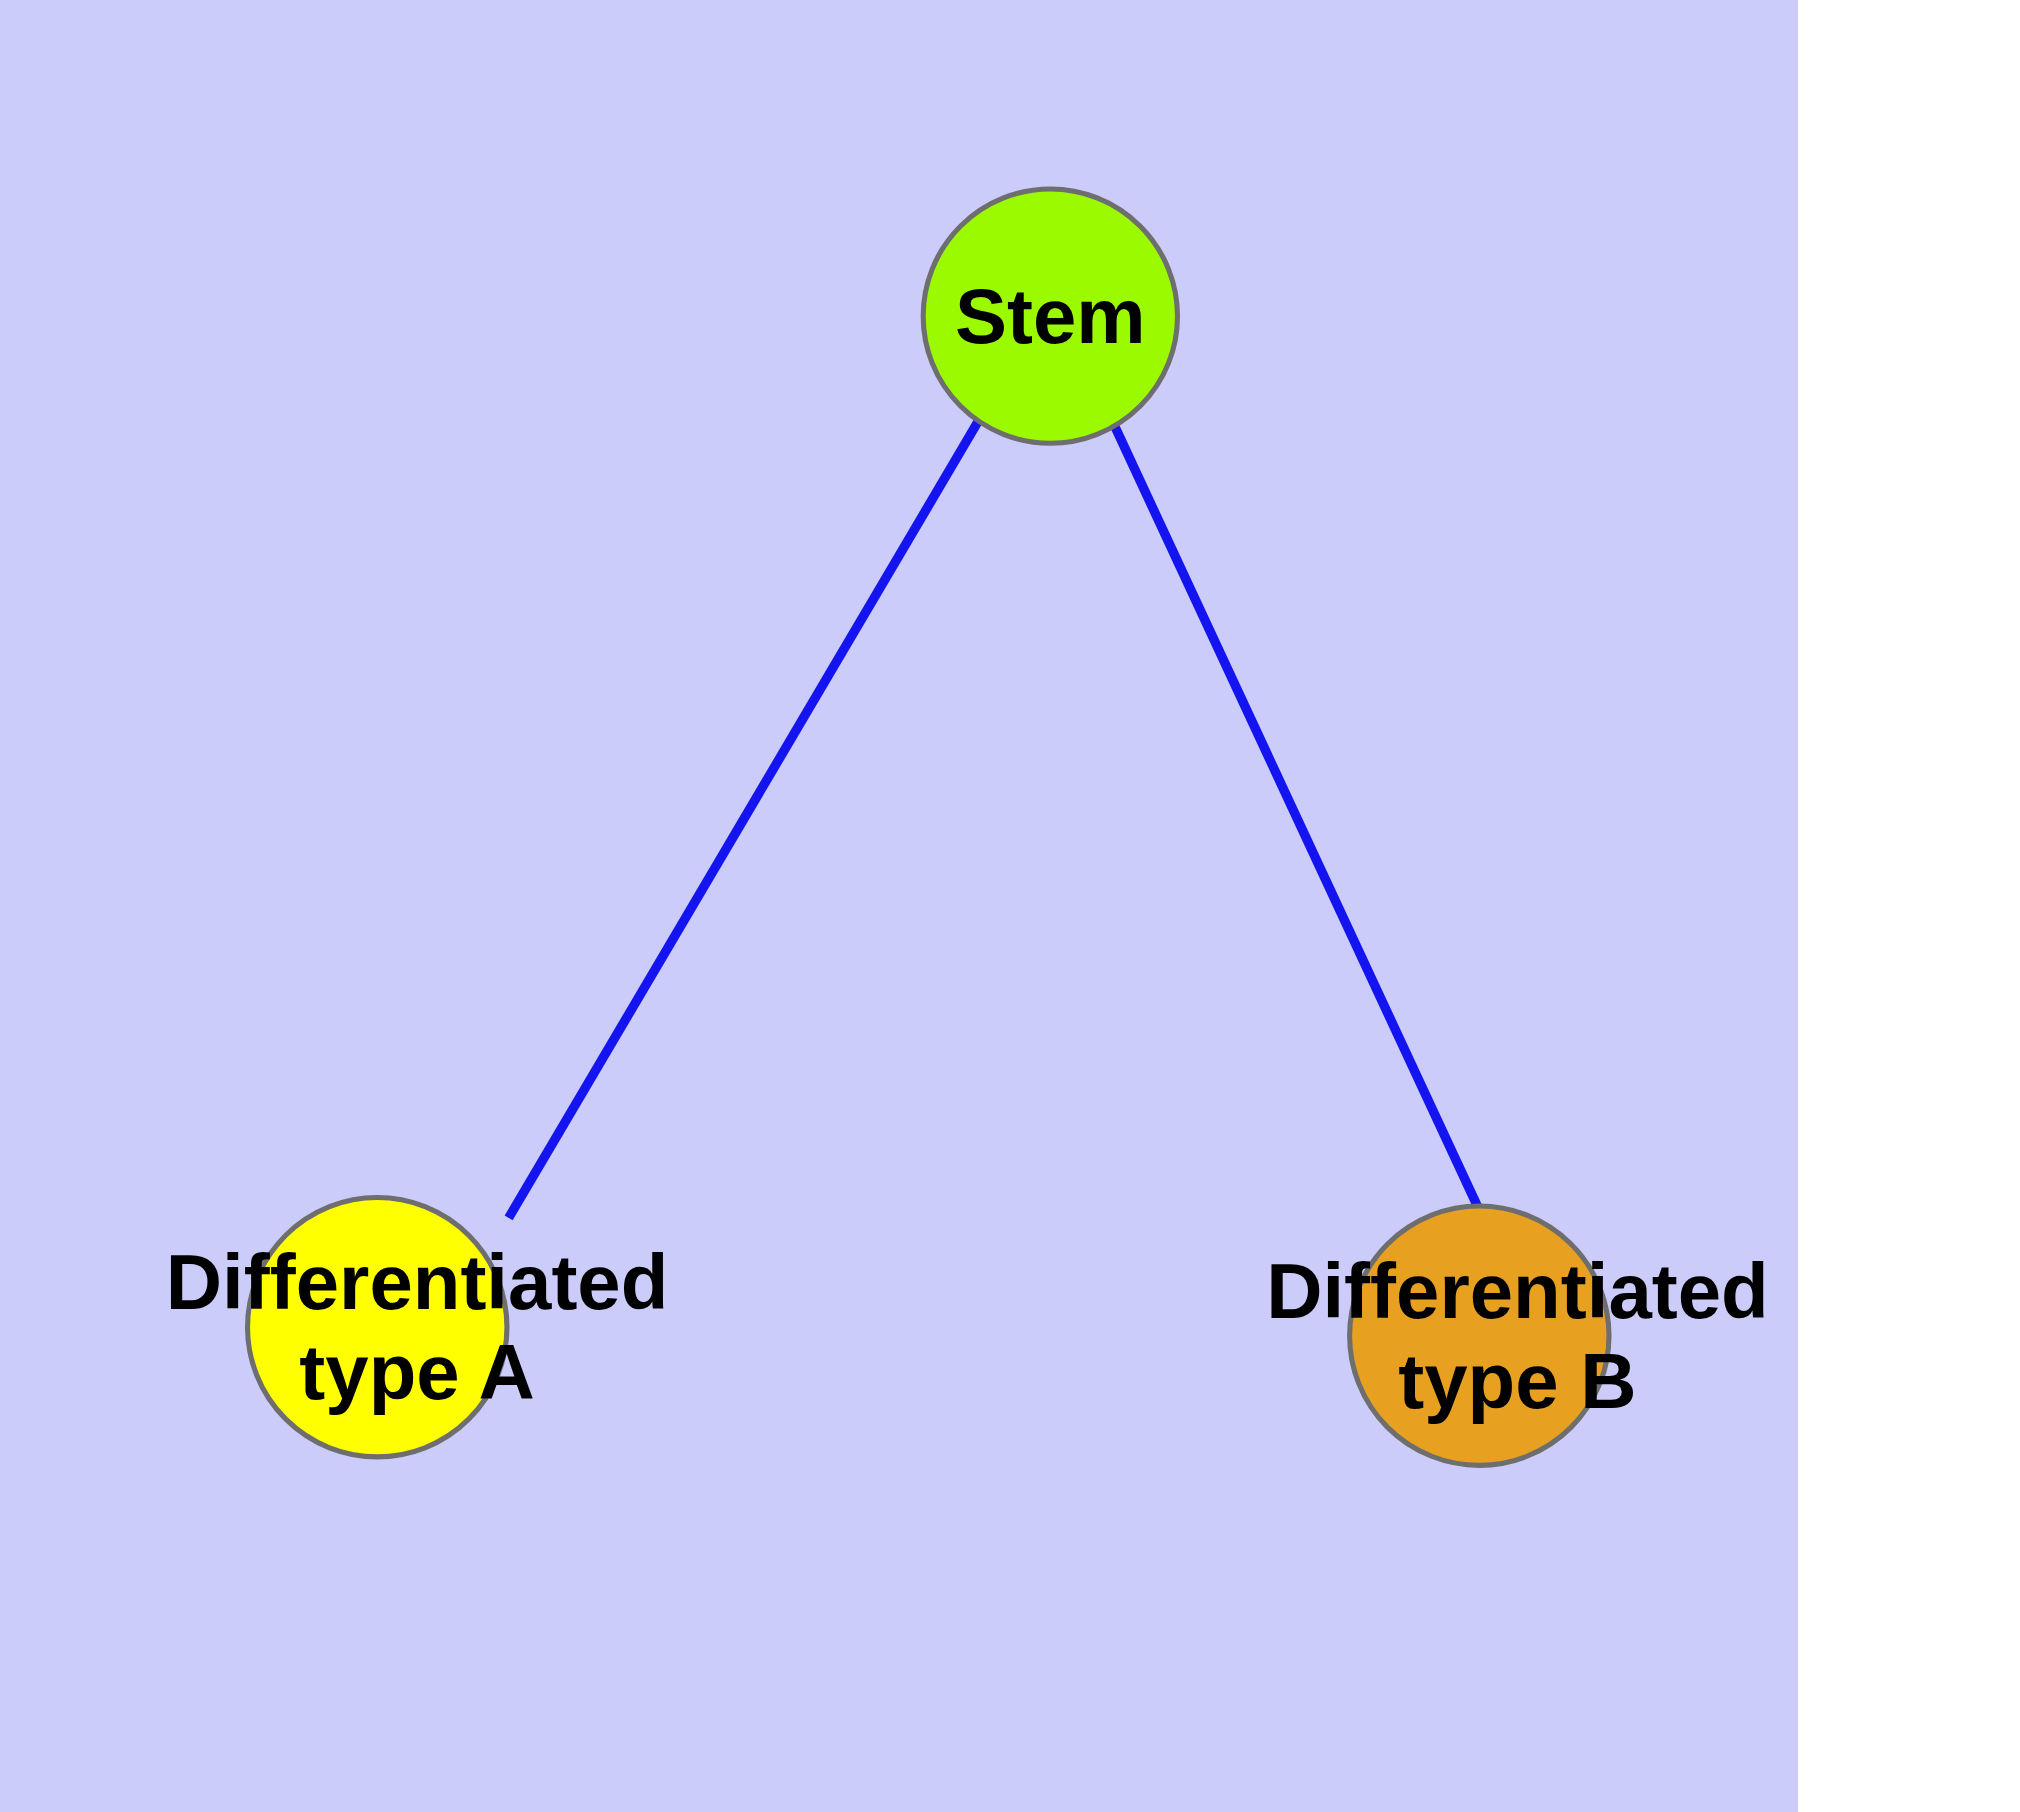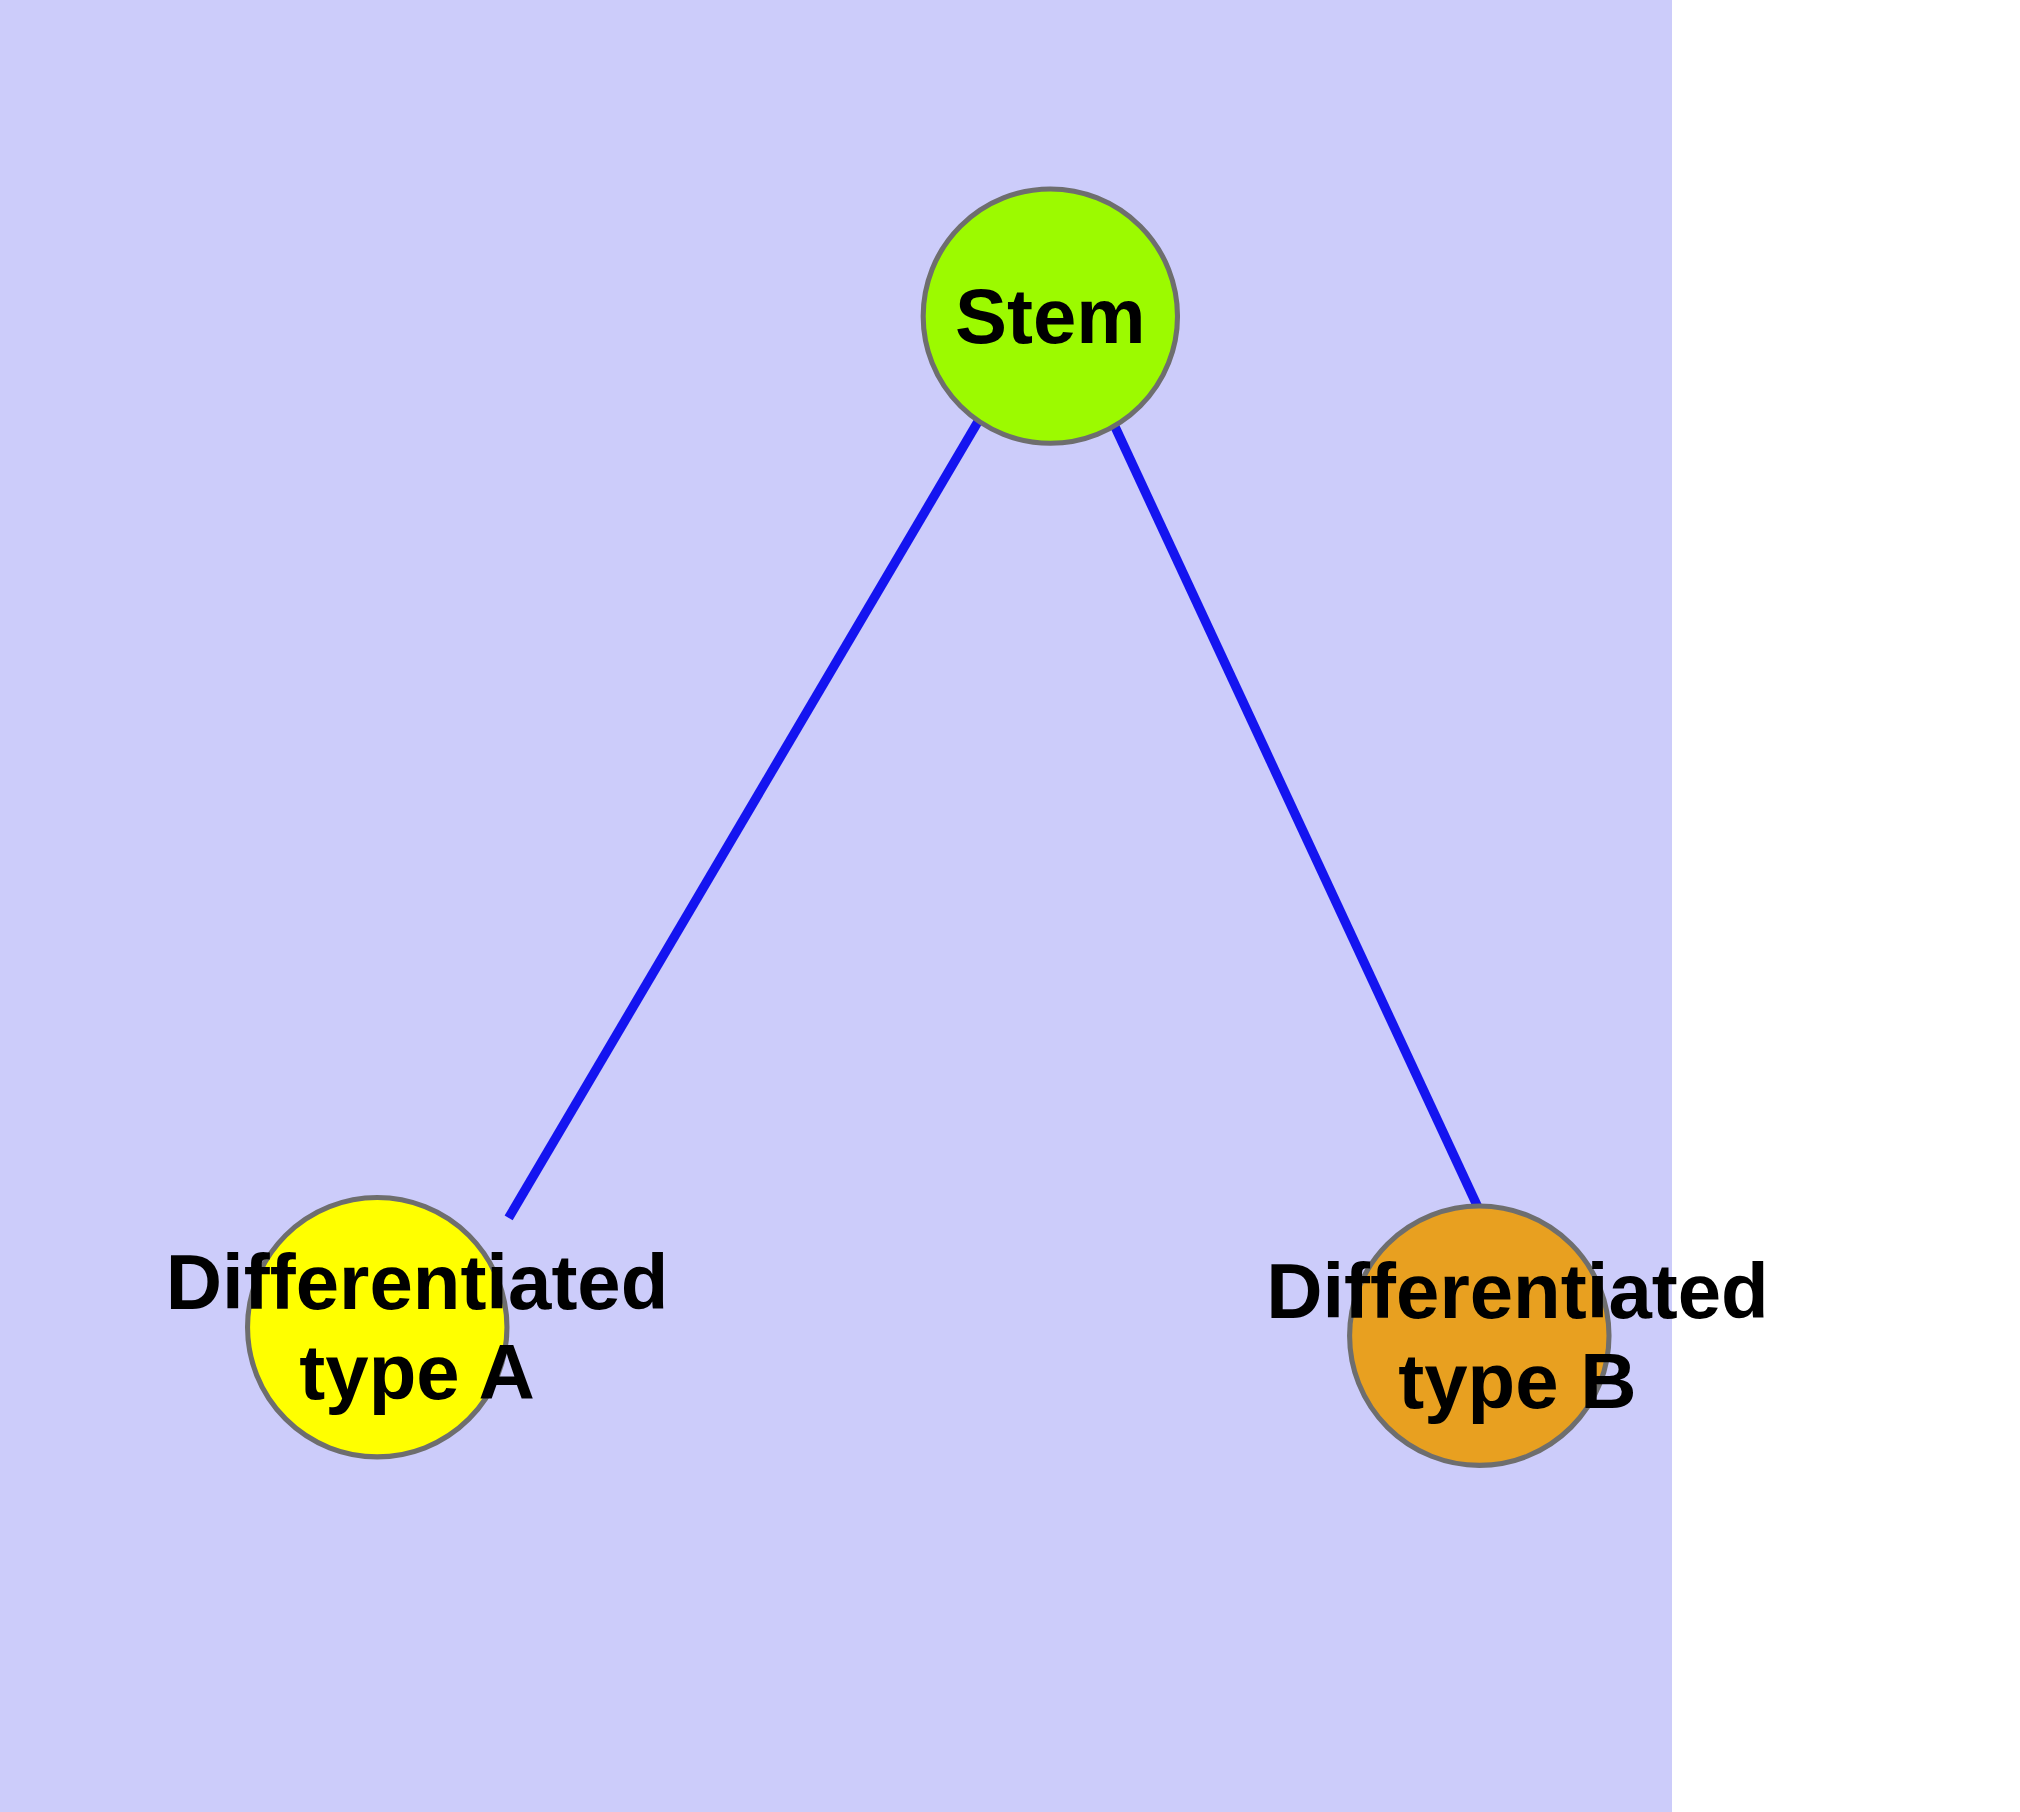--- a/index.html
+++ b/index.html
@@ -30,21 +30,21 @@
   .node-label {
     font-family: "Liberation Sans", sans-serif;
     font-weight: bold;
     fill: #000000;
     paint-order: normal;
   }
 </style>
 </head>
 <body style="width: 2021px; height: 1812px;">
 
-<div id="canvas" style="width: 1672px; height: 1812px; background: rgb(204, 204, 250);">
+<div id="canvas" style="width: 1798px; height: 1812px; background: rgb(204, 204, 250);">
   <svg id="graph-svg" viewBox="0 0 2384 2138" preserveAspectRatio="none" style="width: 2021px; height: 1812px;">
 
     <g id="edges-layer">
         <line x1="1154" y1="497" x2="600" y2="1437" stroke="#1414f0" stroke-width="11" stroke-linecap="butt"></line>
         <line x1="1315" y1="503" x2="1752" y2="1443" stroke="#1414f0" stroke-width="11" stroke-linecap="butt"></line>
       </g>
     <g id="nodes-layer">
         <g>
           <circle cx="1239" cy="373" r="150" fill="#9cfa00" stroke="#6e6e6e" stroke-width="6"></circle>
         </g>

